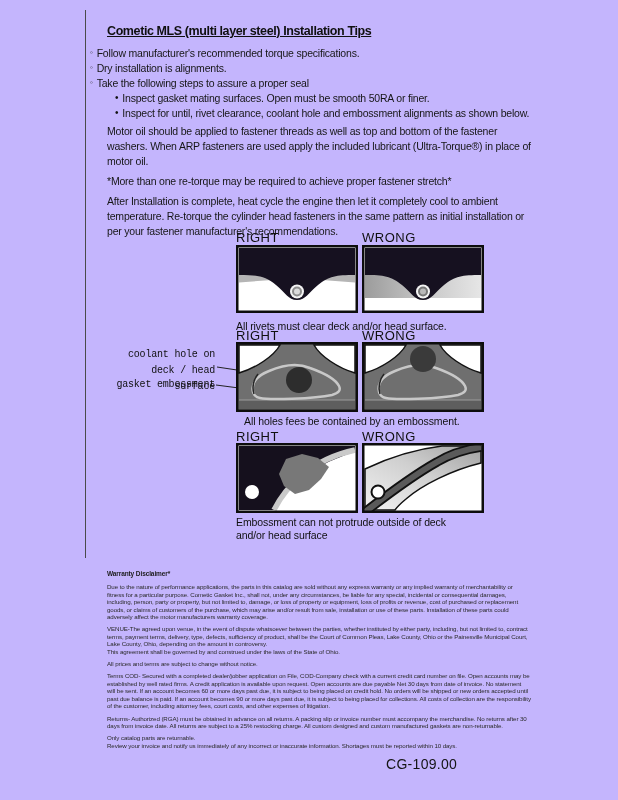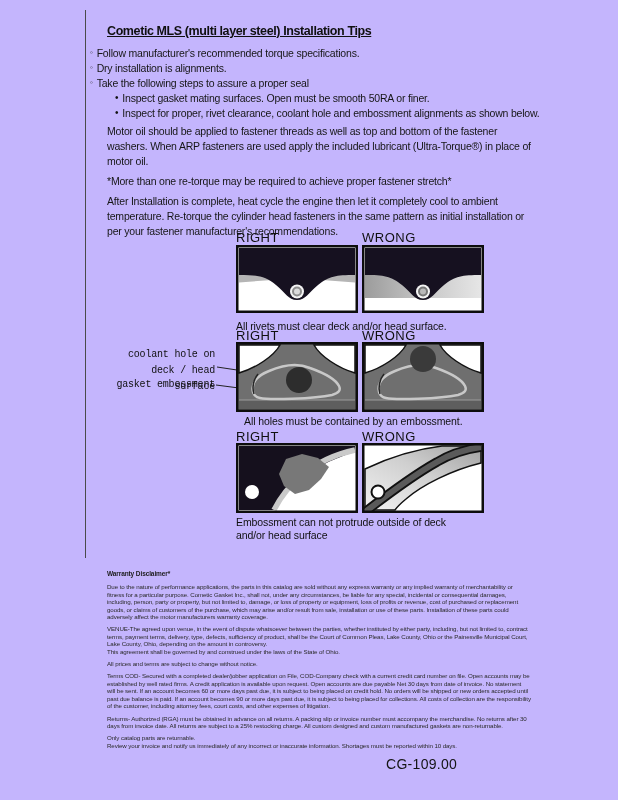--- a/index.html
+++ b/index.html
@@ -59,21 +59,21 @@
       <li>
           <span class="m1">◦</span>
           <span>Take the following steps to assure a proper seal</span>
         </li>
       <li class="sub">
           <span class="m2">•</span>
           <span>Inspect gasket mating surfaces.  Open must be smooth 50RA or finer.</span>
         </li>
       <li class="sub">
           <span class="m2">•</span>
-          <span>Inspect for proper, rivet clearance, coolant hole and embossment alignments as shown below.</span>
+          <span>Inspect for until, rivet clearance, coolant hole and embossment alignments as shown below.</span>
         </li>
     </ul>
     <p class="first">Motor oil should be applied to fastener threads as well as top and bottom of the fastener washers. When ARP fasteners are used apply the included lubricant (Ultra-Torque®) in place of motor oil.</p>
     <p>*More than one re-torque may be required to achieve proper fastener stretch*</p>
     <p>After Installation is complete, heat cycle the engine then let it completely cool to ambient temperature. Re-torque the cylinder head fasteners in the same pattern as initial installation or per your fastener manufacturer's recommendations.</p>
   </div>
 
   <div class="dlabel" style="left:236px; top:230px;">RIGHT</div>
   <div class="dlabel" style="left:362px; top:230px;">WRONG</div>
   <div class="dbox" style="left:236px; top:245px;">
@@ -134,21 +134,21 @@
       <rect x="3" y="58" width="116" height="9" fill="#5e5e5e"></rect>
       <line x1="3" y1="58" x2="119" y2="58" stroke="#9c9c9c" stroke-width="1"></line>
       <path d="M3,3 H44 C38,14 20,26 3,31 Z" fill="#ffffff" stroke="#111" stroke-width="1.5"></path>
       <path d="M119,3 H78 C84,14 102,26 119,31 Z" fill="#ffffff" stroke="#111" stroke-width="1.5"></path>
       <path d="M17,50 C15,42 20,34 33,29 C47,23 62,21 74,26 C88,31 100,38 103,44 C105,48 103,51 96,53 C78,57 32,58 24,56 C19,55 18,53 17,50 Z" fill="none" stroke="#c8c8c8" stroke-width="2.5"></path>
       <path d="M22,32 C17,38 16,46 18,52" fill="none" stroke="#262626" stroke-width="1.5"></path>
       <circle cx="61" cy="17" r="13" fill="#3a3a3a"></circle>
       <rect x="1.25" y="1.25" width="119.5" height="67.5" fill="none" stroke="#0d0d0d" stroke-width="2.5"></rect>
     </svg>
   </div>
-  <div class="caption" style="left:244px; top:415px;">All holes must be contained by an embossment.</div>
+  <div class="caption" style="left:244px; top:415px;">All holes fees be contained by an embossment.</div>
 
   <div class="dlabel" style="left:236px; top:429px;">RIGHT</div>
   <div class="dlabel" style="left:362px; top:429px;">WRONG</div>
   <div class="dbox" style="left:236px; top:443px;">
     <svg width="122" height="70" viewBox="0 0 122 70">
       <rect x="0" y="0" width="122" height="70" fill="#ffffff"></rect>
       <path d="M3,3 H119 V9 C95,16 72,28 58,42 C48,52 43,60 40,67 L3,67 Z" fill="#15101d"></path>
       <path d="M38,67 C44,55 54,42 66,32 C82,19 100,11 119,7" fill="none" stroke="#c9c9c9" stroke-width="5.5"></path>
       <path d="M50,16 L66,11 L82,15 L93,24 L85,36 L73,47 L59,51 L48,43 L43,31 Z" fill="#787878"></path>
       <circle cx="16" cy="49" r="7" fill="#ffffff"></circle>

